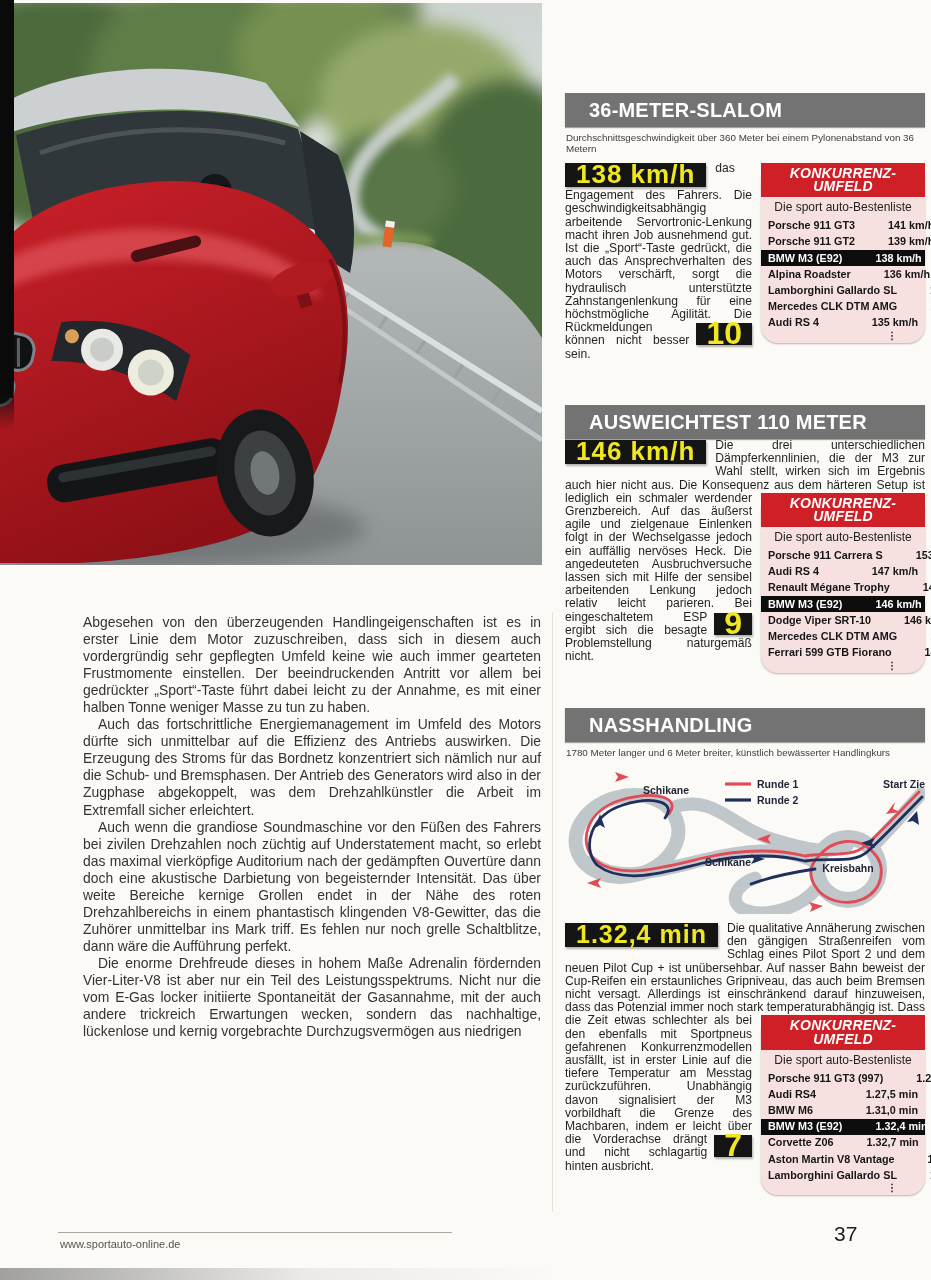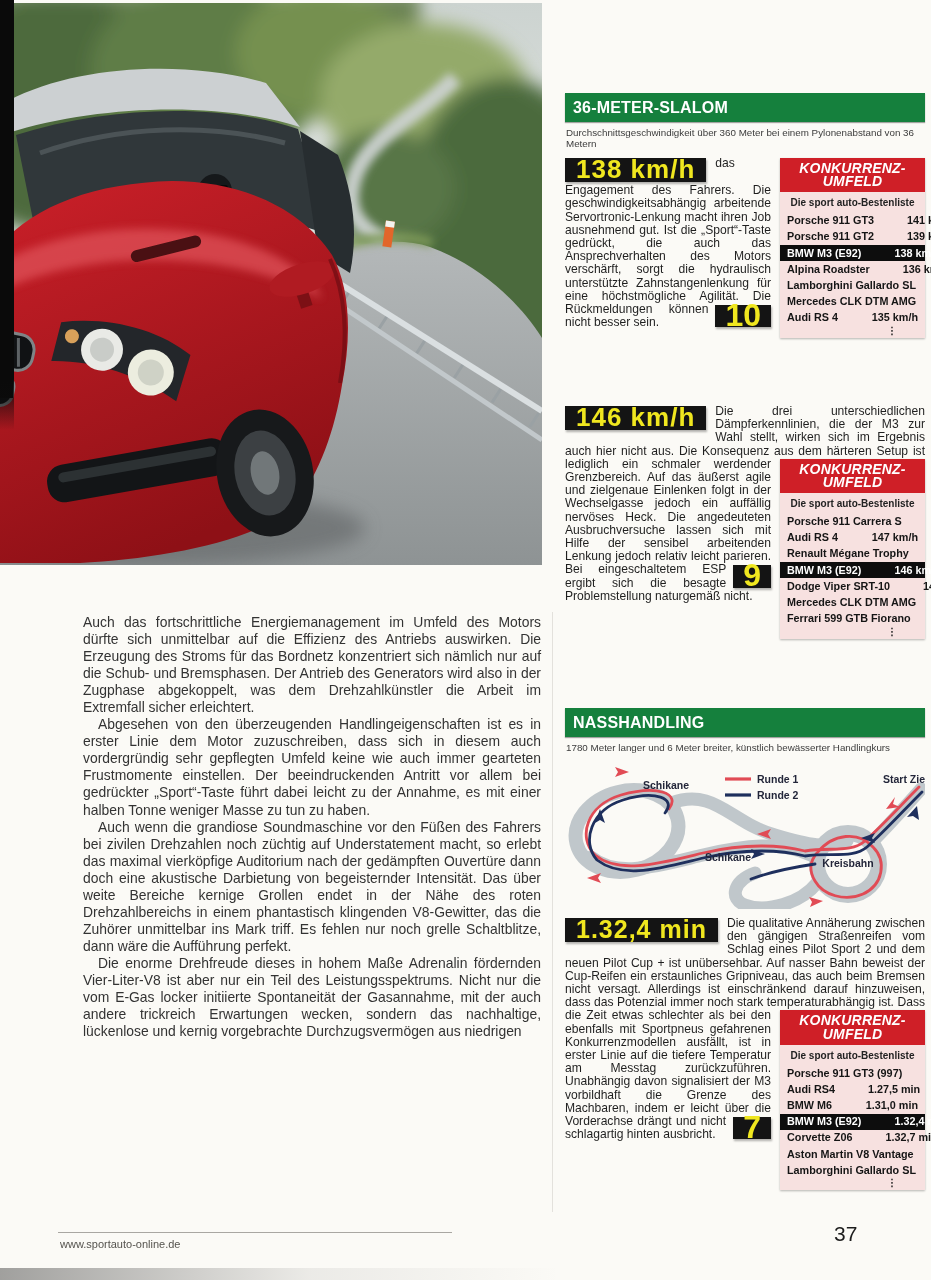--- a/index.html
+++ b/index.html
@@ -19,37 +19,37 @@
 
   
   .article{position:absolute;left:83px;top:614px;width:458px;font-size:13.9px;line-height:17.05px;
            text-align:justify;color:#333;}
   .article p{margin:0;}
   .article p + p{text-indent:15px;}
 
   
   .right-col{position:absolute;left:565px;top:0;width:360px;height:1280px;}
   .test-section{position:absolute;left:0;width:360px;}
-  .sec-header{background:#15803d;color:#fff;font-weight:bold;font-size:16px;
-              padding:6px 8px 5px;letter-spacing:.2px;box-shadow:0 1px 1px rgba(0,0,0,.35);}
+  .sec-header{background:#737373;color:#fff;font-weight:bold;font-size:20px;
+              padding:6px 24px 5px;letter-spacing:.2px;box-shadow:0 1px 1px rgba(0,0,0,.35);}
   .sec-sub{font-size:9.8px;color:#3c3c3c;margin:5px 0 8px 1px;}
   .sec-flow{font-size:12.1px;line-height:13.2px;text-align:justify;color:#1f1f1f;}
   .sec-flow::after{content:"";display:block;clear:both;}
   .value-box{float:left;background:#141414;color:#f0e71f;font-weight:bold;font-size:26px;
              padding:5px 11px 6px;margin:1px 9px 2px 0;letter-spacing:1px;
              box-shadow:1px 2px 2px rgba(0,0,0,.3);white-space:nowrap;}
   .score-box{float:right;background:#141414;color:#f0e71f;font-weight:bold;font-size:32px;
              padding:4px 10px 5px;margin:2px 0 0 7px;box-shadow:1px 2px 2px rgba(0,0,0,.3);}
 
   
-  .k-table{float:right;width:145px;margin:1px 0 4px 9px;background:#f7e1e0;
-           box-shadow:0 1px 2px rgba(0,0,0,.28);}
+  .k-table{float:right;width:164px;margin:1px 0 4px 9px;background:#f7e1e0;
+           box-shadow:0 1px 2px rgba(0,0,0,.28);border-radius:17px;}
   .k-header{background:#cf1f27;color:#fff;font-weight:bold;font-style:italic;text-align:center;
             font-size:14px;padding:4px 1px;letter-spacing:.2px;}
-  .k-sub{text-align:center;font-size:10px;font-weight:bold;color:#222;padding:4px 4px 3px;}
+  .k-sub{text-align:center;font-size:12px;font-weight:normal;color:#222;padding:4px 4px 3px;}
   .k-row{display:flex;justify-content:space-between;align-items:baseline;
          padding:1.5px 7px;font-size:10.8px;color:#151515;gap:33px;}
   .k-row .k-name{font-weight:bold;white-space:nowrap;}
   .k-row .k-val{white-space:nowrap;font-weight:bold;}
   .k-row.highlight{background:#0d0d0d;color:#fff;}
   .k-row.highlight .k-val{font-weight:bold;}
   .k-more{text-align:right;padding:0 28px 3px 0;font-size:10px;font-weight:bold;line-height:9px;color:#222;}
 
   
   .map-wrap{margin:1px 0 8px;}
@@ -166,22 +166,22 @@
       </g>
 
       <rect x="0" y="0" width="13" height="395" fill="#0c0c0c"></rect>
     </svg>
   </div>
 
   <div class="scan-edge"></div>
 
   <div class="article">
 
+      <p>Abgesehen von den überzeugenden Handlingeigenschaften ist es in erster Linie dem Motor zuzuschreiben, dass sich in diesem auch vordergründig sehr gepflegten Umfeld keine wie auch immer gearteten Frustmomente einstellen. Der beeindruckenden Antritt vor allem bei gedrückter „Sport“-Taste führt dabei leicht zu der Annahme, es mit einer halben Tonne weniger Masse zu tun zu haben.</p>
       <p>Auch das fortschrittliche Energiemanagement im Umfeld des Motors dürfte sich unmittelbar auf die Effizienz des Antriebs auswirken. Die Erzeugung des Stroms für das Bordnetz konzentriert sich nämlich nur auf die Schub- und Bremsphasen. Der Antrieb des Generators wird also in der Zugphase abgekoppelt, was dem Drehzahlkünstler die Arbeit im Extremfall sicher erleichtert.</p>
-      <p>Abgesehen von den überzeugenden Handlingeigenschaften ist es in erster Linie dem Motor zuzuschreiben, dass sich in diesem auch vordergründig sehr gepflegten Umfeld keine wie auch immer gearteten Frustmomente einstellen. Der beeindruckenden Antritt vor allem bei gedrückter „Sport“-Taste führt dabei leicht zu der Annahme, es mit einer halben Tonne weniger Masse zu tun zu haben.</p>
       <p>Auch wenn die grandiose Soundmaschine vor den Füßen des Fahrers bei zivilen Drehzahlen noch züchtig auf Understatement macht, so erlebt das maximal vierköpfige Auditorium nach der gedämpften Ouvertüre dann doch eine akustische Darbietung von begeisternder Intensität. Das über weite Bereiche kernige Grollen endet in der Nähe des roten Drehzahlbereichs in einem phantastisch klingenden V8-Gewitter, das die Zuhörer unmittelbar ins Mark triff. Es fehlen nur noch grelle Schaltblitze, dann wäre die Aufführung perfekt.</p>
       <p>Die enorme Drehfreude dieses in hohem Maße Adrenalin fördernden Vier-Liter-V8 ist aber nur ein Teil des Leistungsspektrums. Nicht nur die vom E-Gas locker initiierte Spontaneität der Gasannahme, mit der auch andere trickreich Erwartungen wecken, sondern das nachhaltige, lückenlose und kernig vorgebrachte Durchzugsvermögen aus niedrigen</p>
     </div>
 
   <div class="col-divider"></div>
 
   <div class="right-col">
 
     <section class="test-section" style="top:93px">
       <div class="sec-header"><span>36-METER-SLALOM</span></div>
@@ -224,20 +224,21 @@
             </div>
           <div class="k-more">⋮</div>
         </aside>
         <span>das Engagement des Fahrers. Die geschwindigkeitsabhängig arbeitende Servortronic-Lenkung macht ihren Job ausnehmend gut. Ist die „Sport“-Taste gedrückt, die auch das Ansprechverhalten des Motors verschärft, sorgt die hydraulisch unterstützte Zahnstangenlenkung für eine höchstmögliche Agilität. Die</span>
         <span class="score-box">10</span>
         <span>Rückmeldungen können nicht besser sein.</span>
       </div>
     </section>
 
     <section class="test-section" style="top:405px">
+      <div class="sec-header"><span>AUSWEICHTEST 110 METER</span></div>
       <div class="sec-flow">
         <span class="value-box">146 km/h</span><span>Die drei unterschiedlichen Dämpferkennlinien, die der M3 zur Wahl stellt, wirken sich im Ergebnis auch hier nicht aus. Die Konsequenz aus dem härteren Setup ist lediglich ein schmaler</span>
         <aside class="k-table">
           <div class="k-header">KONKURRENZ-UMFELD</div>
           <div class="k-sub">Die sport auto-Bestenliste</div>
           <div>
 
           <div class="k-row">
               <span class="k-name">Porsche 911 Carrera S</span>
               <span class="k-val">153 km/h</span>

